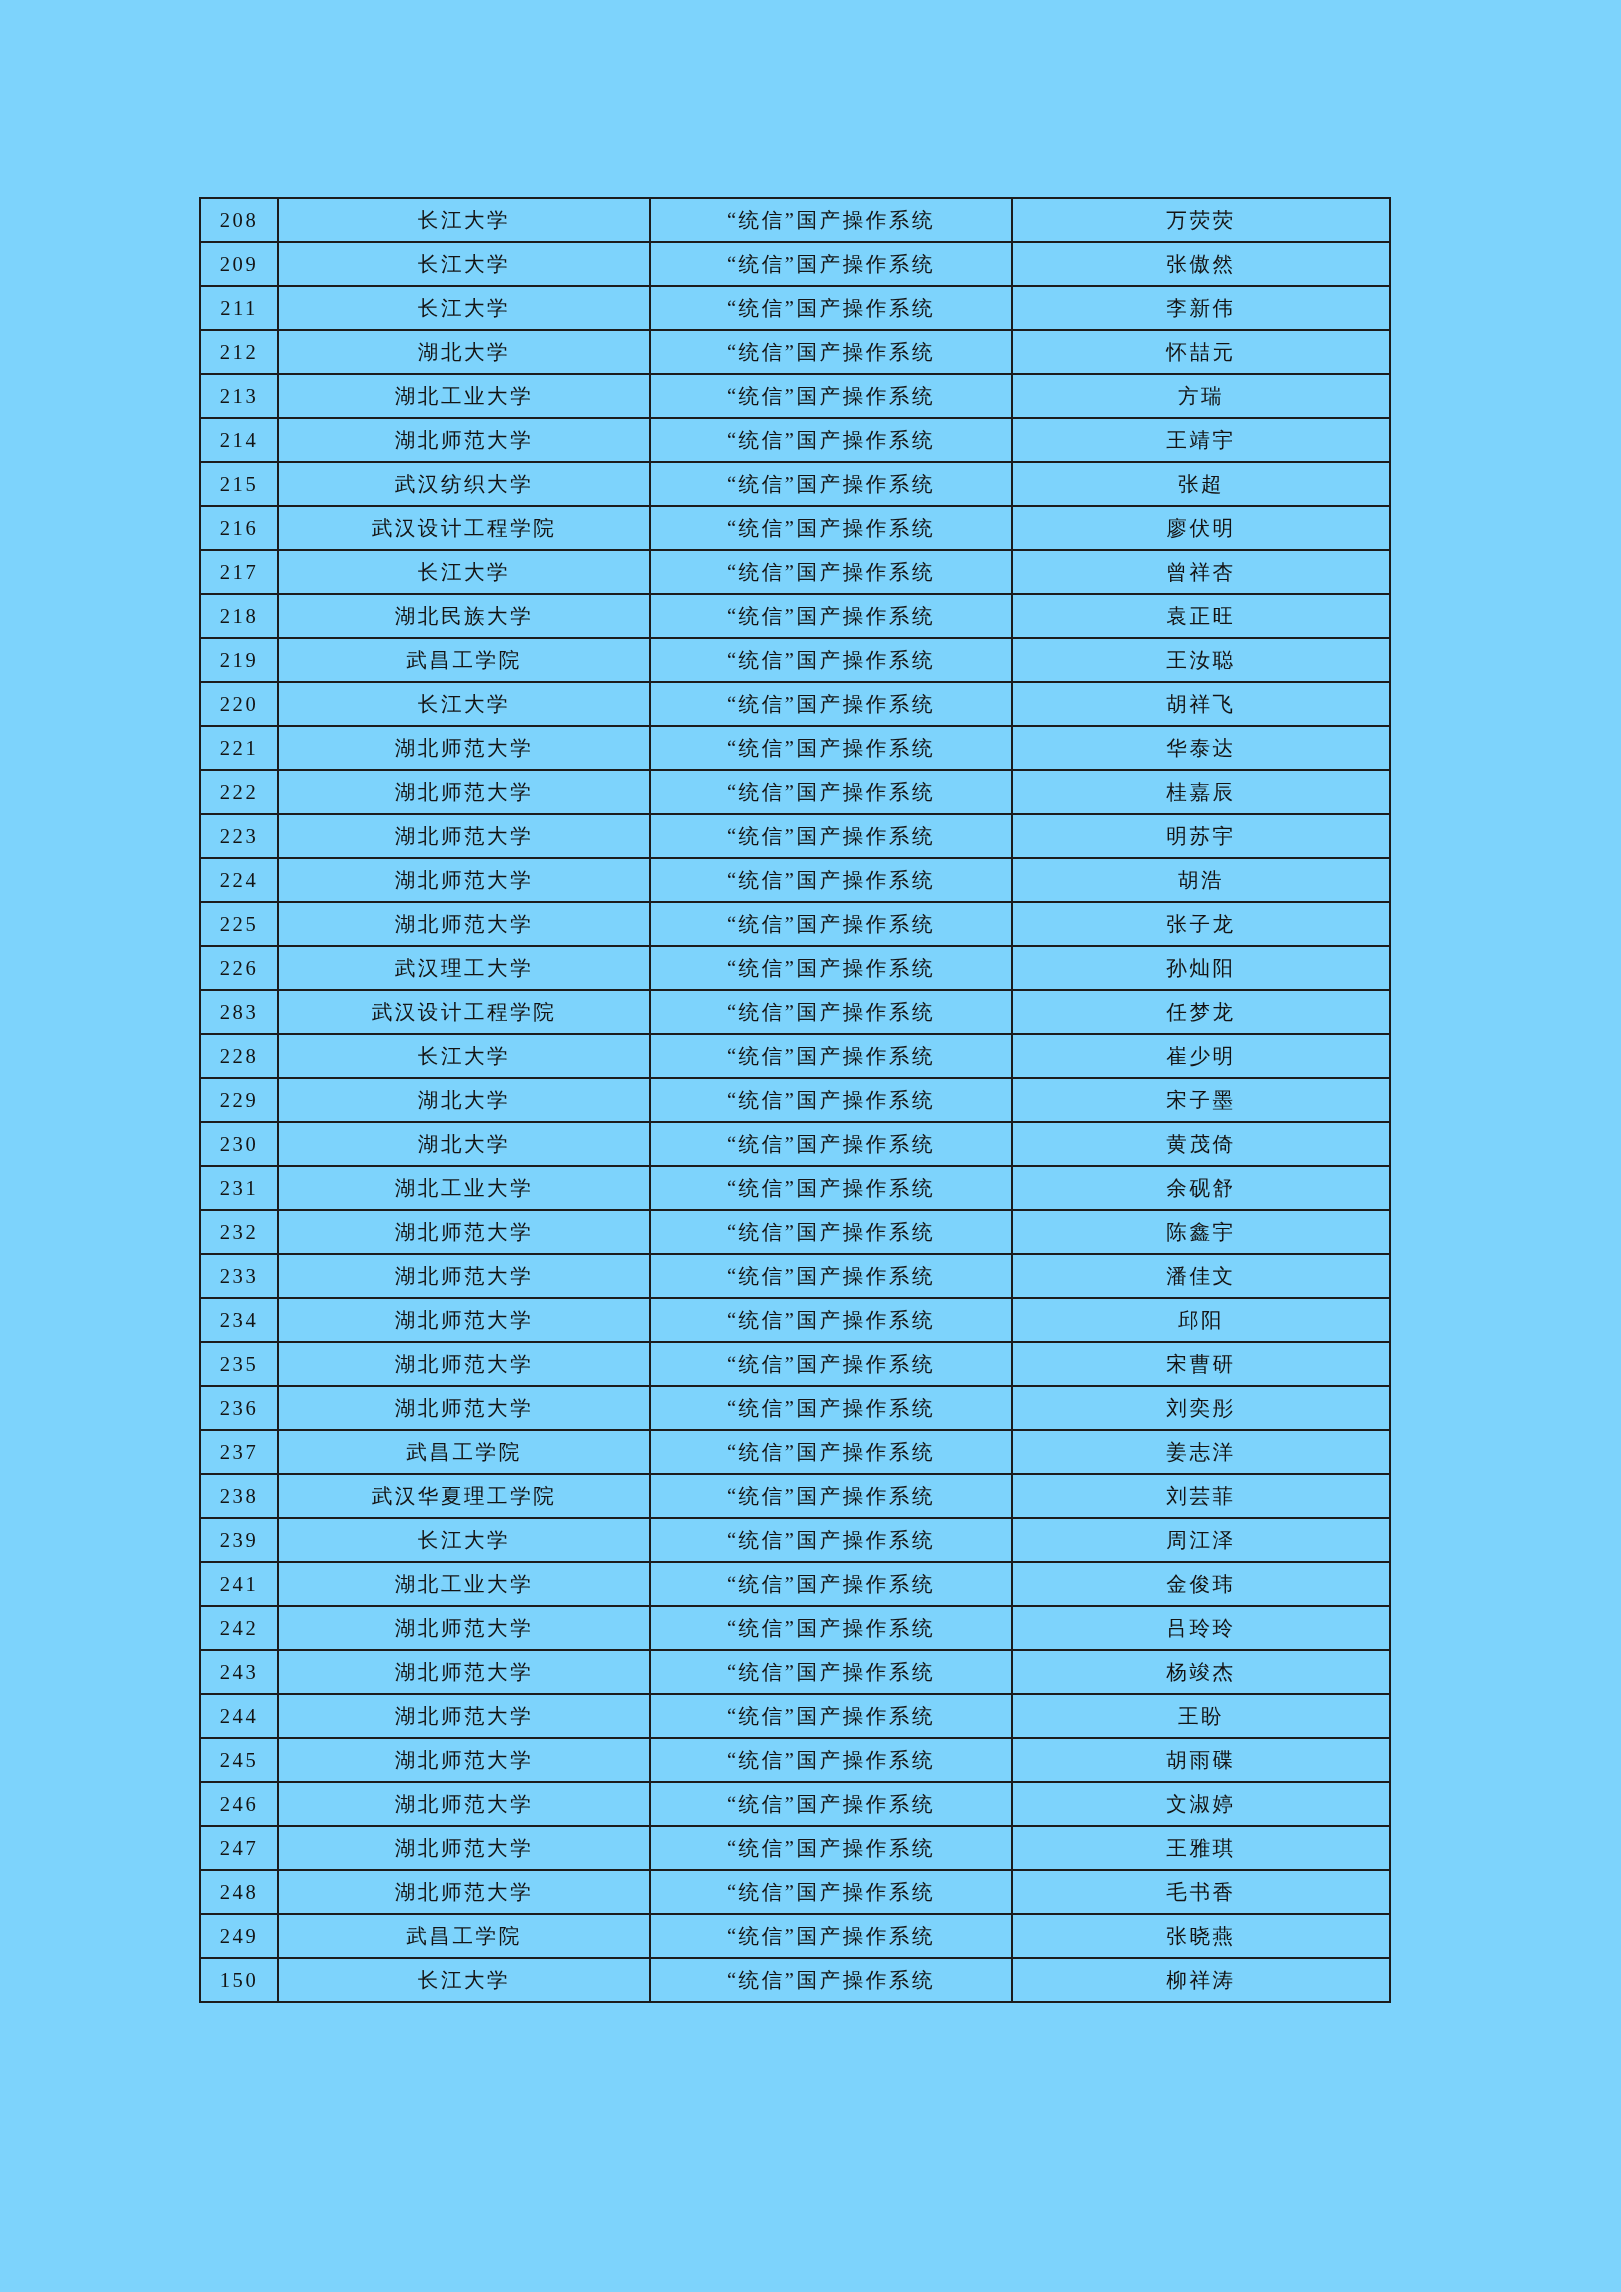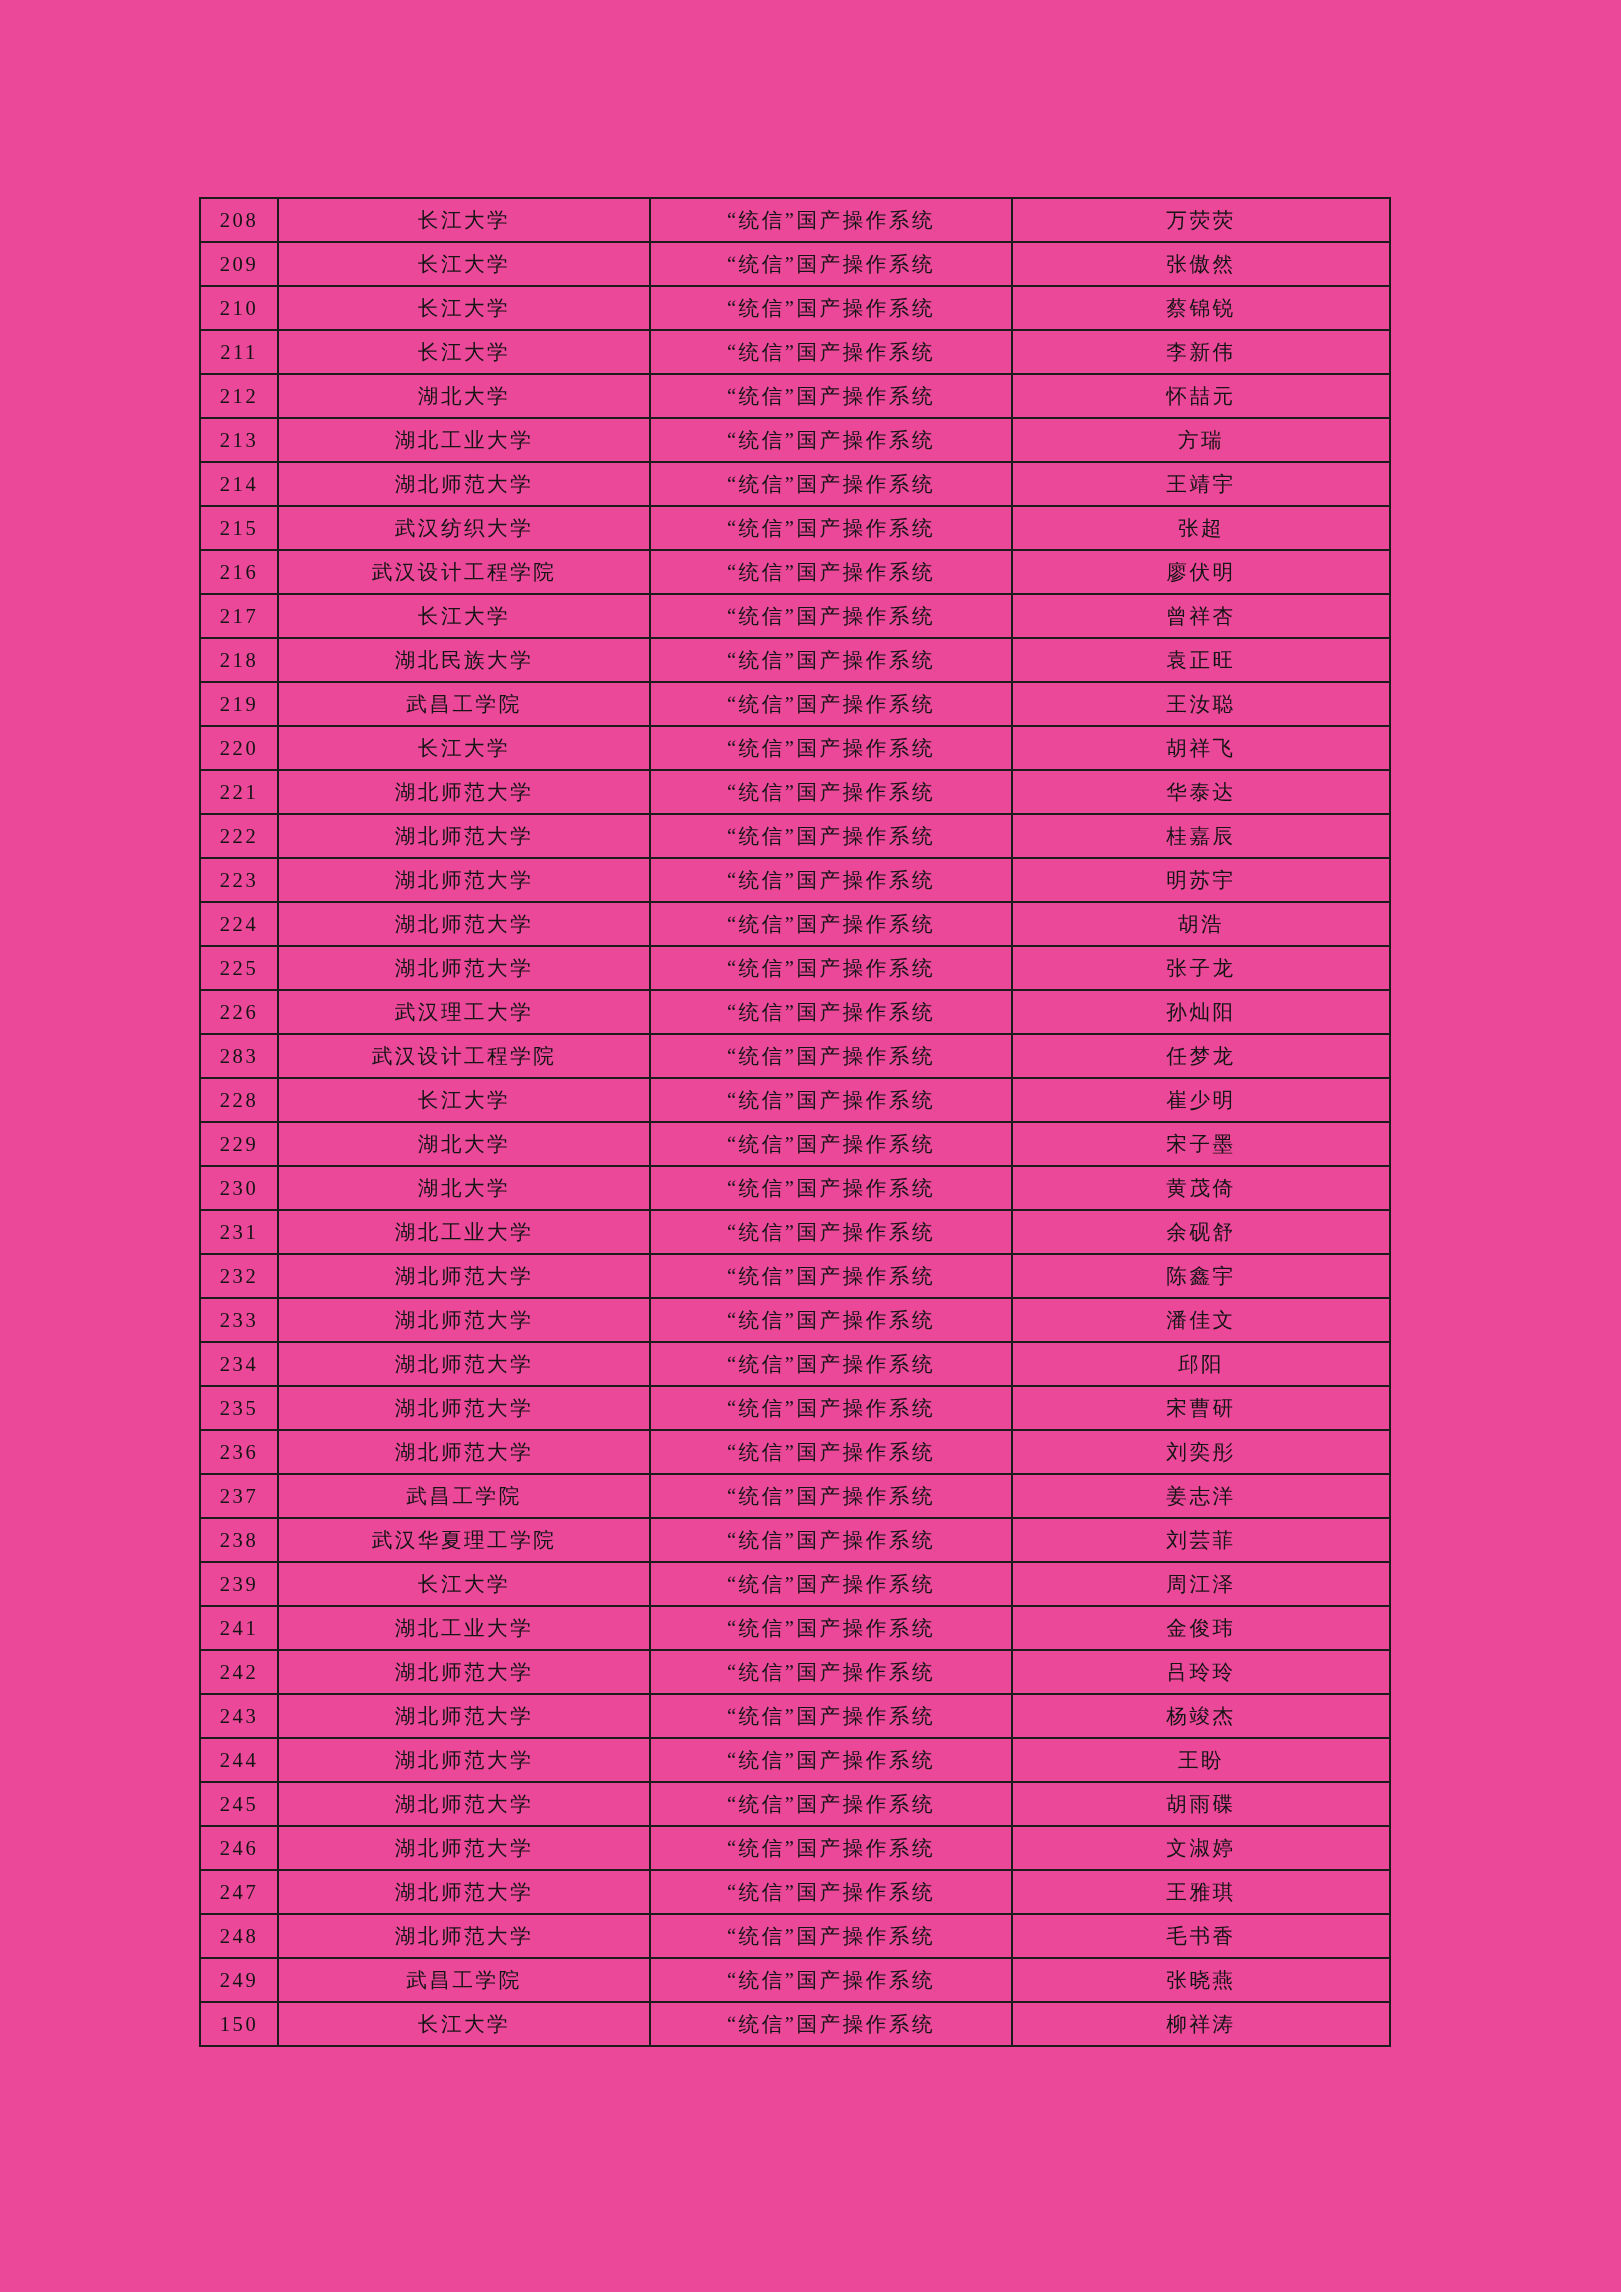--- a/index.html
+++ b/index.html
@@ -4,21 +4,21 @@
 <style>
   html, body {
     margin: 0;
     padding: 0;
     background: #ffffff;
   }
   .page {
     position: relative;
     width: 1621px;
     height: 2293px;
-    background: #ec4899;
+    background: #7dd3fc;
     overflow: hidden;
     font-family: "Liberation Serif", "DejaVu Serif", serif;
   }
   table.roster {
     position: absolute;
     left: 199px;
     top: 197px;
     width: 1191px;
     border-collapse: collapse;
     table-layout: fixed;
@@ -58,26 +58,20 @@
     <td>“统信”国产操作系统</td>
     <td>万荧荧</td>
   </tr>
         <tr>
     <td>209</td>
     <td>长江大学</td>
     <td>“统信”国产操作系统</td>
     <td>张傲然</td>
   </tr>
         <tr>
-    <td>210</td>
-    <td>长江大学</td>
-    <td>“统信”国产操作系统</td>
-    <td>蔡锦锐</td>
-  </tr>
-        <tr>
     <td>211</td>
     <td>长江大学</td>
     <td>“统信”国产操作系统</td>
     <td>李新伟</td>
   </tr>
         <tr>
     <td>212</td>
     <td>湖北大学</td>
     <td>“统信”国产操作系统</td>
     <td>怀喆元</td>

